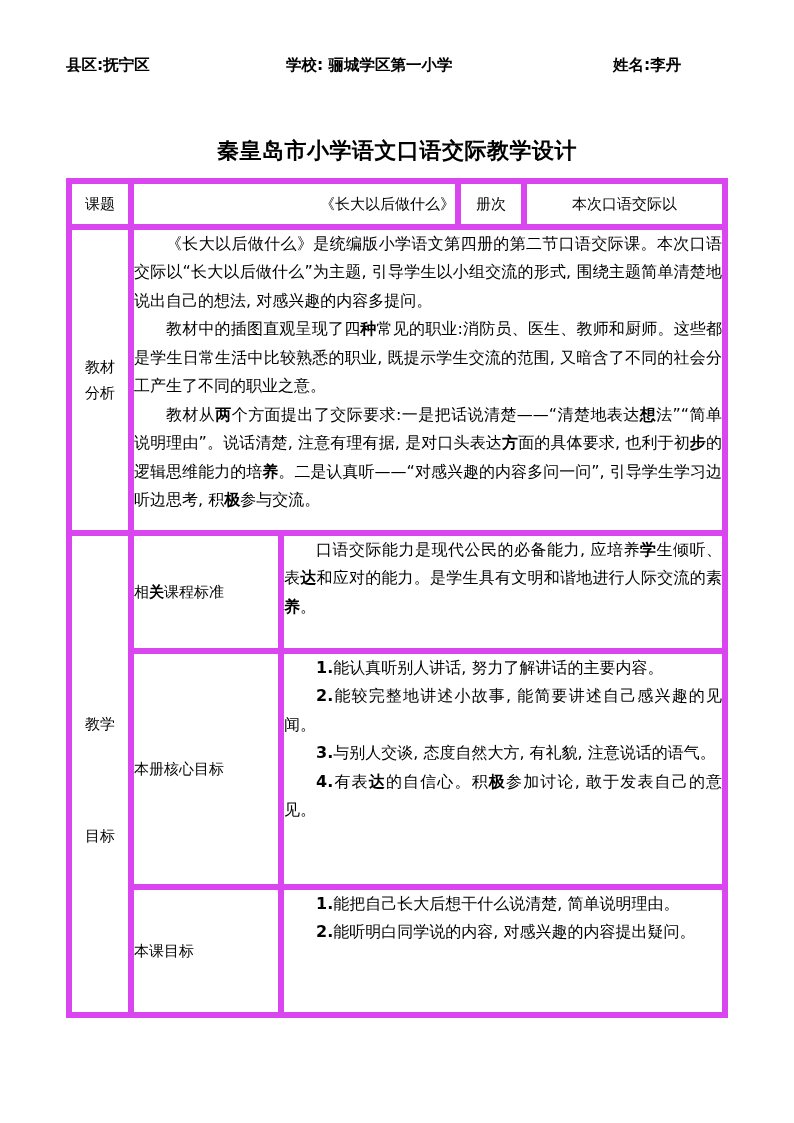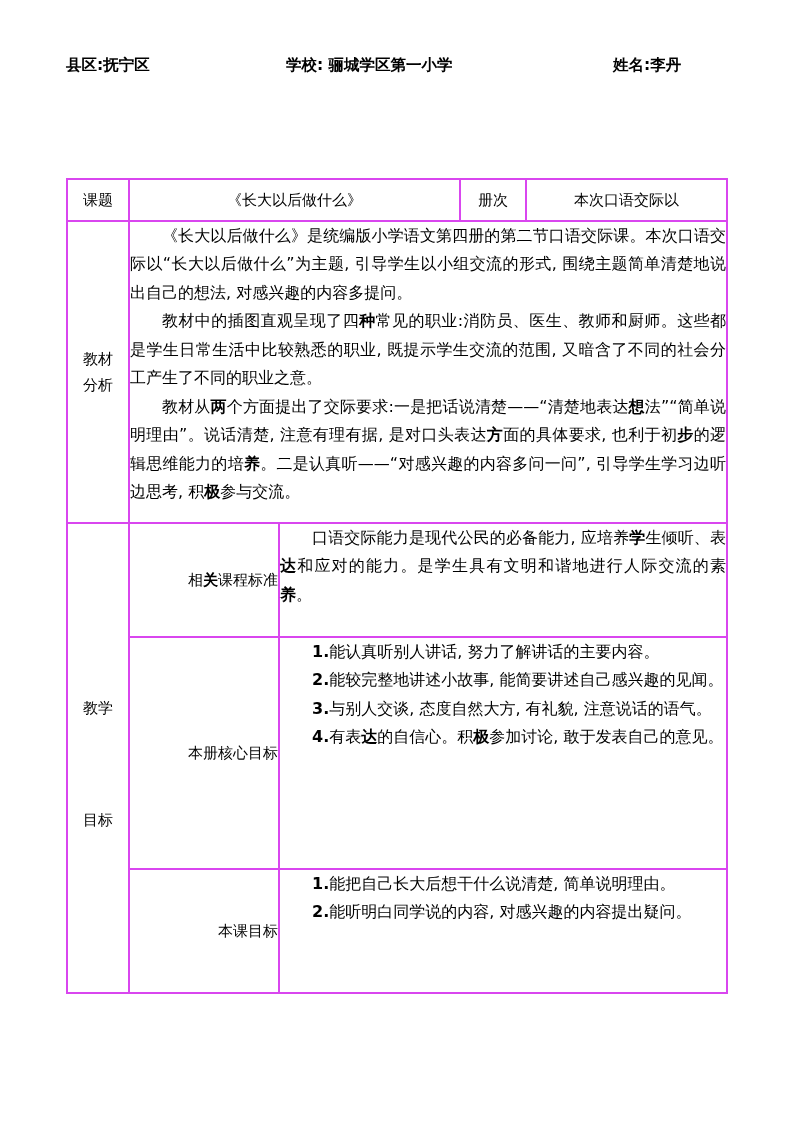--- a/index.html
+++ b/index.html
@@ -55,34 +55,34 @@
   
   table.plan {
     position: absolute;
     left: 66px;
     top: 178px;
     width: 662px;
     border-collapse: collapse;
     table-layout: fixed;
   }
   table.plan td {
-    border: 2px solid #d946ef;
+    border: 6px solid #d946ef;
     vertical-align: middle;
     padding: 0;
     font-size: 15px;
     line-height: 1.75;
   }
 
   
   .c-label  { width: 62px;  }
   .c-sub    { width: 150px; }
   .c-body   { }
 
   .cell-center {
-    text-align: right;
+    text-align: left;
   }
   .cell-pad {
     padding: 7px 9px 7px 9px;
   }
 
   
   .vlabel {
     text-align: center;
     font-size: 15.5px;
     line-height: 1.45;
@@ -101,34 +101,35 @@
   }
   .para + .para { margin-top: 0px; }
 
   .num { font-weight: bold; }
   b { font-weight: bold; }
 
   .row1-title {
     font-size: 15.5px;
     text-align: center;
   }
-  .row1-ce { font-size: 15.5px; text-align: center; }
+  .row1-ce { font-size: 15.5px; text-align: right; }
   .row1-ver { font-size: 15.5px; text-align: center; }
 </style>
 </head>
 <body>
 
 <div class="page">
 
   <div class="meta-row">
     <span class="meta-item meta-county">县区:抚宁区</span>
     <span class="meta-item meta-school">学校: 骊城学区第一小学</span>
     <span class="meta-item meta-name">姓名:李丹</span>
   </div>
 
+  <div class="doc-title">秦皇岛市小学语文口语交际教学设计</div>
 
   <table class="plan">
     <colgroup>
       <col class="c-label">
       <col class="c-sub">
       <col class="c-body">
       <col style="width:66px">
       <col style="width:201px">
     </colgroup>
 

